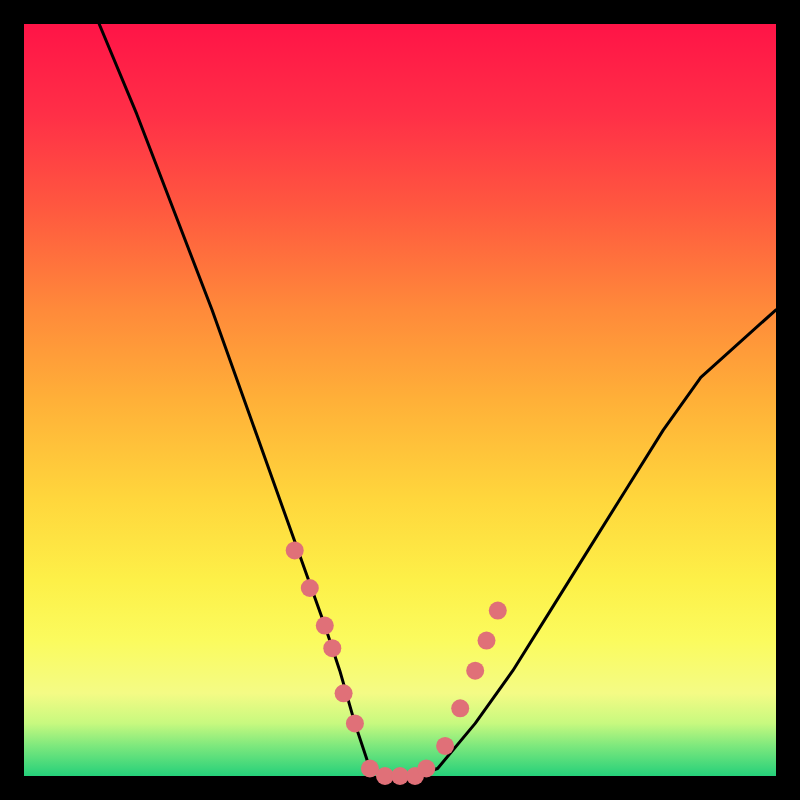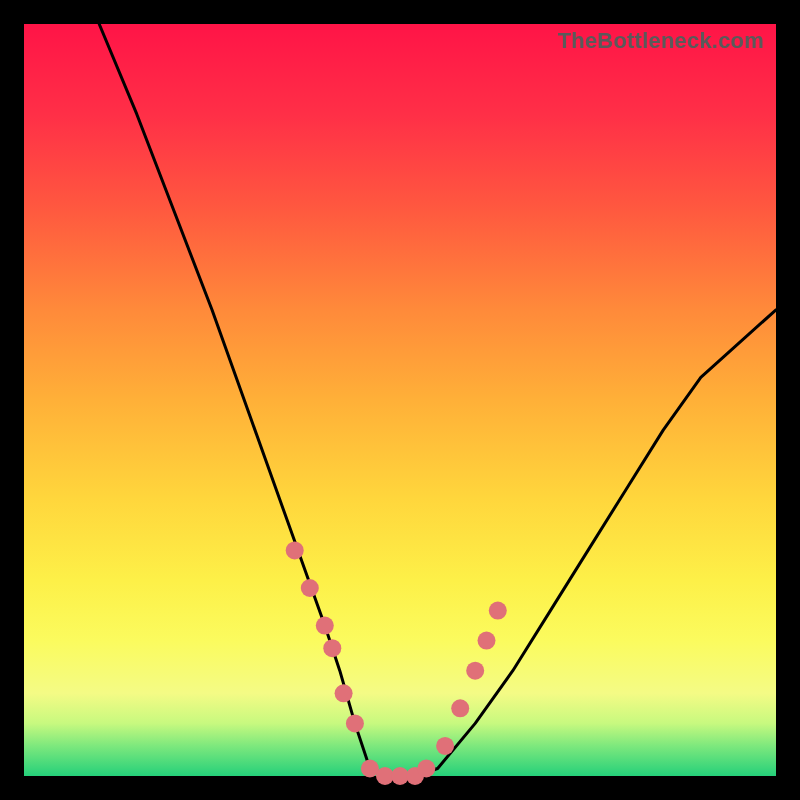--- a/index.html
+++ b/index.html
@@ -57,21 +57,20 @@
     width: 752px;
     height: 752px;
     overflow: visible;
   }
 </style>
 </head>
 <body>
 
 <div class="frame">
   <div class="plot-area">
-    <div class="watermark">TheBottleneck.com</div>
     <svg class="curve" viewBox="0 0 752 752" preserveAspectRatio="none">
       <path id="curve-path" fill="none" stroke="#000" stroke-width="3" stroke-linejoin="round" stroke-linecap="round" d="M75.2 0.0 L112.8 90.2 L150.4 188.0 L188.0 285.8 L225.6 391.0 L263.2 496.3 L300.8 601.6 L315.8 646.7 L330.9 699.4 L345.9 744.5 L361.0 752.0 L376.0 752.0 L391.0 752.0 L413.6 744.5 L451.2 699.4 L488.8 646.7 L526.4 586.6 L564.0 526.4 L601.6 466.2 L639.2 406.1 L676.8 353.4 L752.0 285.8"></path>
       <g id="markers-group">
           <circle cx="270.7" cy="526.4" r="9" fill="#e07078"></circle>
           <circle cx="285.8" cy="564.0" r="9" fill="#e07078"></circle>
           <circle cx="300.8" cy="601.6" r="9" fill="#e07078"></circle>
           <circle cx="308.3" cy="624.2" r="9" fill="#e07078"></circle>
           <circle cx="319.6" cy="669.3" r="9" fill="#e07078"></circle>
           <circle cx="330.9" cy="699.4" r="9" fill="#e07078"></circle>
           <circle cx="345.9" cy="744.5" r="9" fill="#e07078"></circle>

